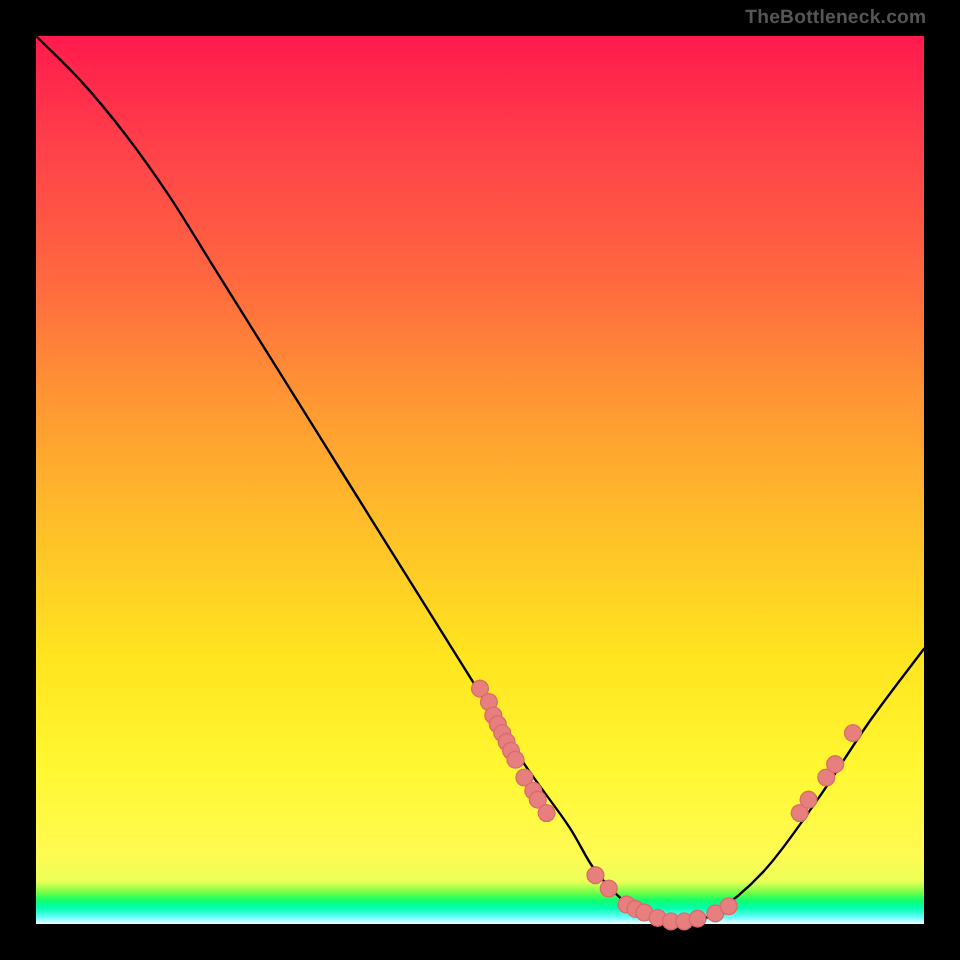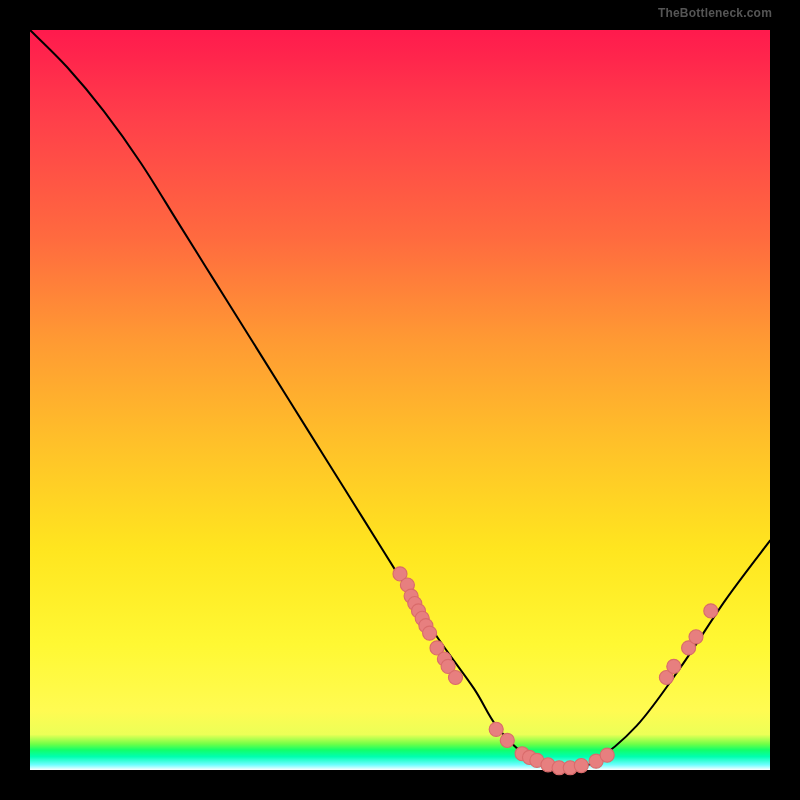--- a/index.html
+++ b/index.html
@@ -47,21 +47,21 @@
     top: 0;
     width: 740px;
     height: 740px;
     overflow: visible;
   }
   .attrib {
     position: absolute;
     top: 6px;
     right: 28px;
     color: #555;
-    font-size: 12px;
+    font-size: 16px;
     font-weight: 600;
     letter-spacing: 0.2px;
   }
 </style>
 </head>
 <body>
 
 <div class="wrap">
   <div class="attrib">TheBottleneck.com</div>
   <div class="plot">

